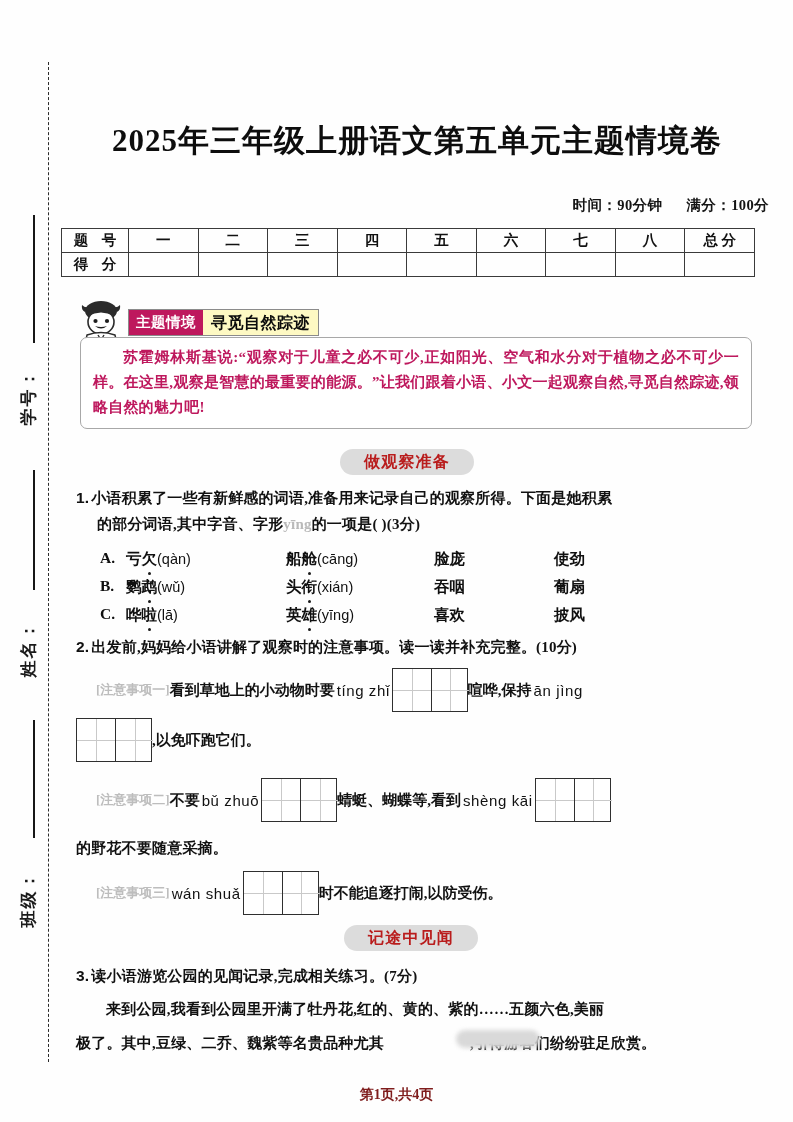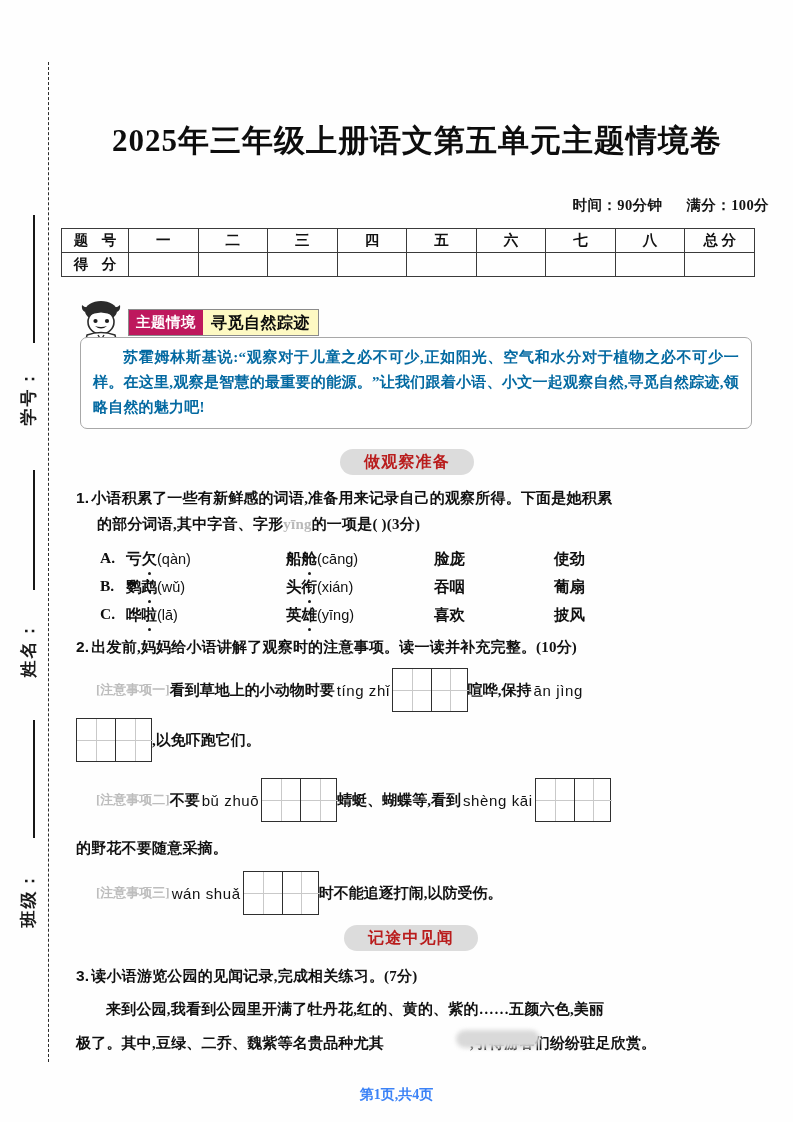--- a/index.html
+++ b/index.html
@@ -158,21 +158,21 @@
     border: 1.2px solid #a8a8a8;
     border-radius: 7px;
     background: #ffffff;
     padding: 7px 12px 8px 12px;
   }
   .intro-text {
     font-family: "Liberation Serif", "DejaVu Serif", serif;
     font-size: 15px;
     font-weight: 700;
     line-height: 25px;
-    color: #0369a1;
+    color: #be185d;
     text-indent: 30px;
     text-align: justify;
     letter-spacing: 0.2px;
   }
 
   
   .pill {
     position: absolute;
     background: #dcdcdc;
     border-radius: 13px;
@@ -309,21 +309,21 @@
 
   
   .footer {
     position: absolute;
     left: 0;
     top: 1086px;
     width: 793px;
     text-align: center;
     font-size: 14px;
     font-weight: 700;
-    color: #3b82f6;
+    color: #7f1d1d;
     font-family: "Liberation Serif", "DejaVu Serif", serif;
   }
 </style>
 </head>
 <body>
 
 <div id="page">
 
   <div class="margin-dashed"></div>
 

